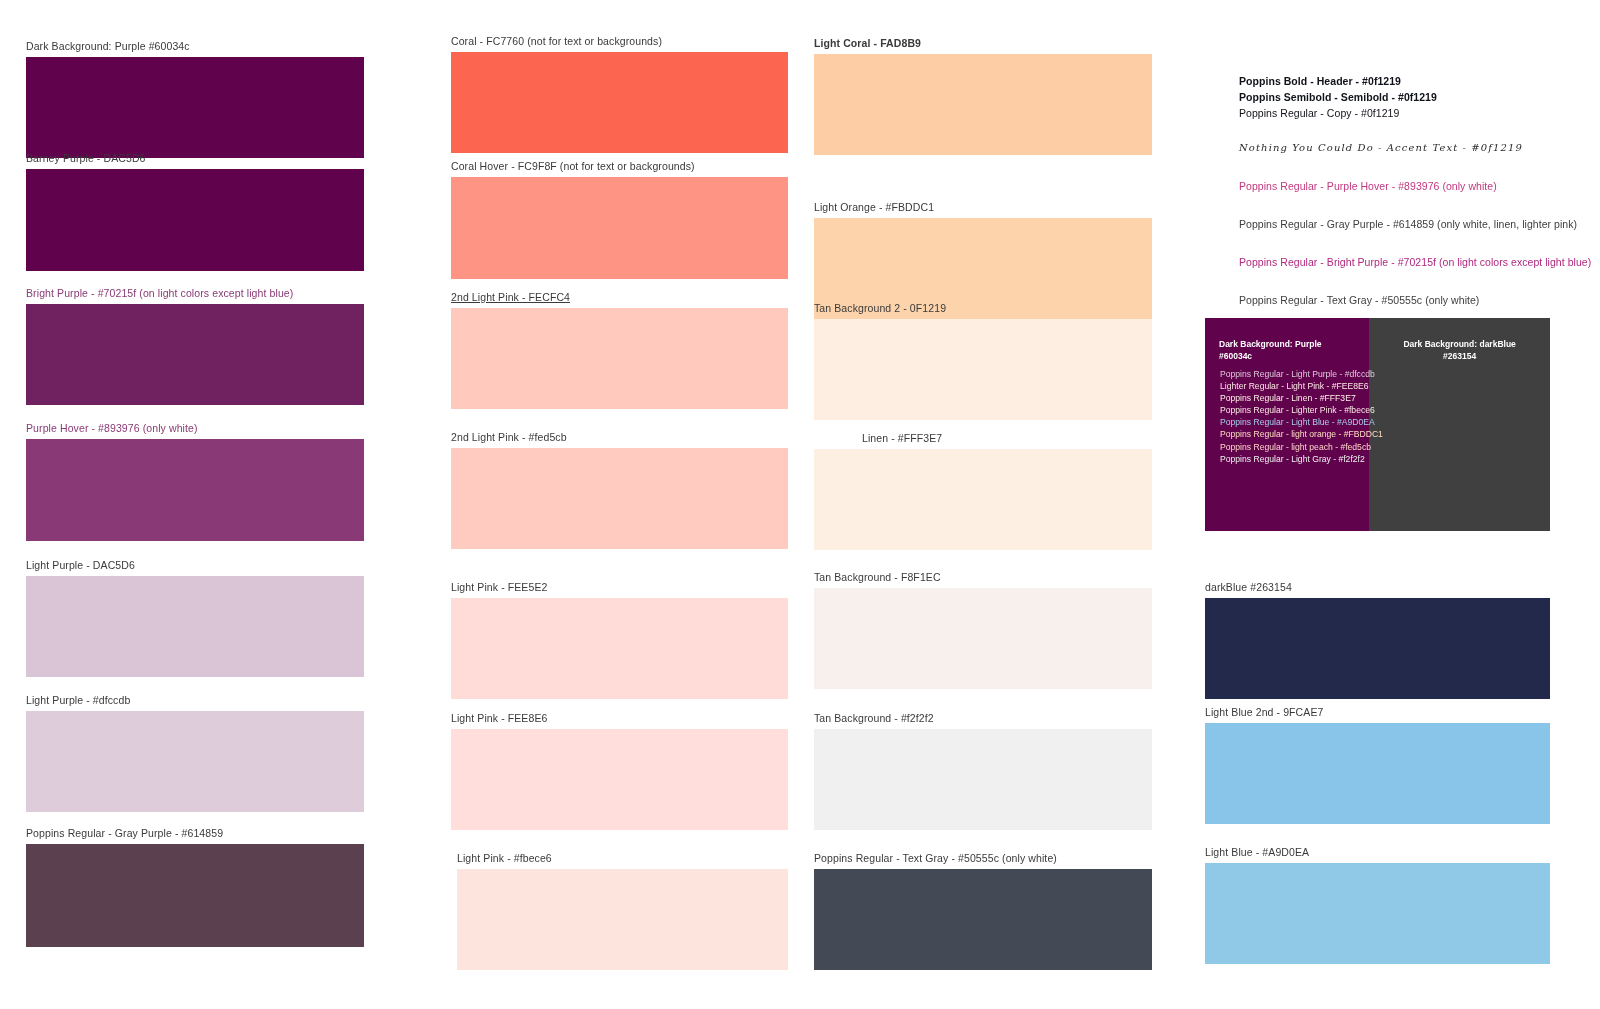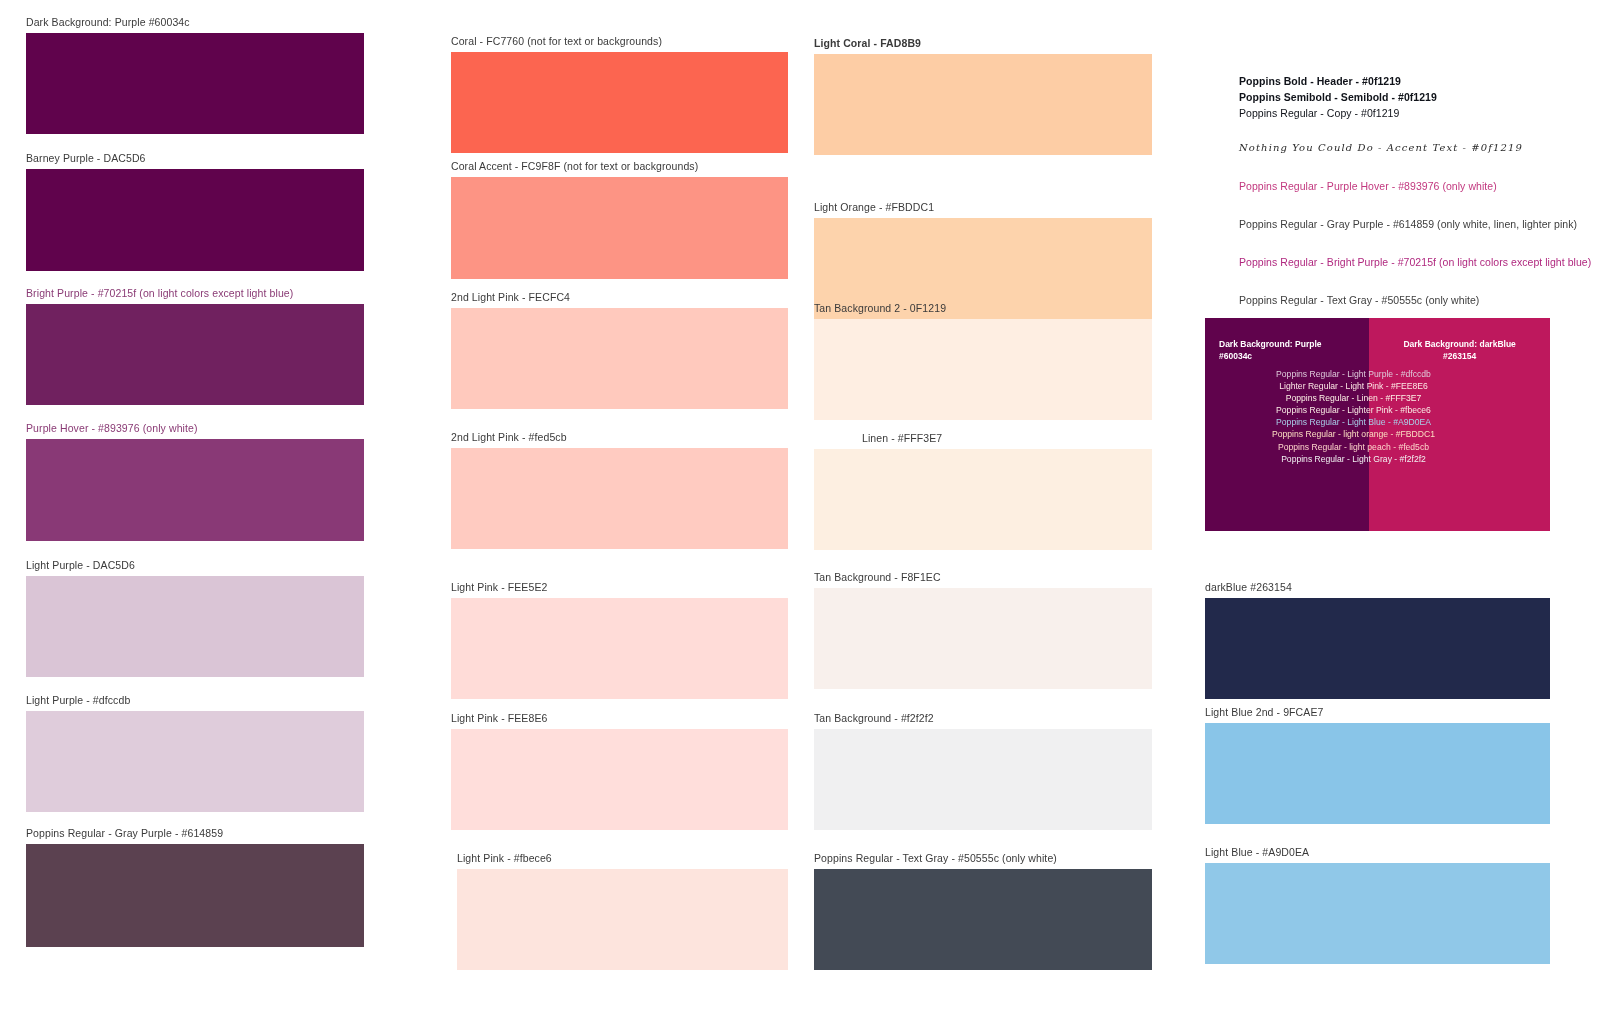--- a/index.html
+++ b/index.html
@@ -74,53 +74,52 @@
   .dual-panel {
     position: absolute;
     left: 1205px;
     top: 318px;
     width: 345px;
     height: 213px;
     display: flex;
   }
   .dual-half { height: 100%; position: relative; }
   .dual-half.left  { width: 47.6%; background: #60034c; }
-  .dual-half.right { width: 52.4%; background: #be185d; }
+  .dual-half.right { width: 52.4%; background: #404040; }
   .dual-head {
     position: absolute;
     top: 20px;
     font-size: 8.5px;
     line-height: 12px;
     font-weight: 700;
     color: #ffffff;
   }
   .dual-half.left .dual-head { left: 14px; text-align: left; }
   .dual-half.right .dual-head { left: 0; width: 100%; text-align: center; }
   .dual-overlay {
     position: absolute;
-    left: 0; top: 50px;
+    left: 15px; top: 50px;
     width: 297px;
-    text-align: center;
   }
   .dual-line {
     font-size: 8.6px;
     line-height: 12.1px;
     white-space: nowrap;
   }
 
   
   #blue-stack { position: absolute; left: 1205px; width: 345px; }
 </style>
 </head>
 <body>
 
 <div class="board">
 
   <div class="col" id="col-purple">
-      <div class="swatch-block" style="top: 16px;">
+      <div class="swatch-block" style="top: 40px;">
         <div class="swatch-label" style="color: rgb(58, 58, 58);">Dark Background: Purple #60034c</div>
         <div class="swatch" style="background: rgb(96, 3, 76); height: 101px;"></div>
       </div>
       <div class="swatch-block" style="top: 152px;">
         <div class="swatch-label" style="color: rgb(58, 58, 58);">Barney Purple - DAC5D6</div>
         <div class="swatch" style="background: rgb(96, 3, 76); height: 102px;"></div>
       </div>
       <div class="swatch-block" style="top: 287px;">
         <div class="swatch-label" style="color: rgb(138, 59, 117);">Bright Purple - #70215f  (on light colors except light blue)</div>
         <div class="swatch" style="background: rgb(112, 33, 95); height: 101px;"></div>
@@ -142,25 +141,25 @@
         <div class="swatch" style="background: rgb(91, 65, 80); height: 103px;"></div>
       </div>
     </div>
 
   <div class="col" id="col-coral">
       <div class="swatch-block" style="top: 35px;">
         <div class="swatch-label" style="color: rgb(58, 58, 58);">Coral - FC7760 (not for text or backgrounds)</div>
         <div class="swatch" style="background: rgb(252, 101, 80); height: 101px;"></div>
       </div>
       <div class="swatch-block" style="top: 160px;">
-        <div class="swatch-label" style="color: rgb(58, 58, 58);">Coral Accent - FC9F8F (not for text or backgrounds)</div>
+        <div class="swatch-label" style="color: rgb(58, 58, 58);">Coral Hover - FC9F8F (not for text or backgrounds)</div>
         <div class="swatch" style="background: rgb(253, 148, 132); height: 102px;"></div>
       </div>
       <div class="swatch-block" style="top: 291px;">
-        <div class="swatch-label" style="color: rgb(58, 58, 58);">2nd Light Pink - FECFC4</div>
+        <div class="swatch-label" style="color: rgb(58, 58, 58); text-decoration: underline;">2nd Light Pink - FECFC4</div>
         <div class="swatch" style="background: rgb(255, 201, 189); height: 101px;"></div>
       </div>
       <div class="swatch-block" style="top: 431px;">
         <div class="swatch-label" style="color: rgb(58, 58, 58);">2nd Light Pink - #fed5cb</div>
         <div class="swatch" style="background: rgb(255, 203, 193); height: 101px;"></div>
       </div>
       <div class="swatch-block" style="top: 581px;">
         <div class="swatch-label" style="color: rgb(58, 58, 58);">Light Pink - FEE5E2</div>
         <div class="swatch" style="background: rgb(255, 220, 216); height: 101px;"></div>
       </div>

